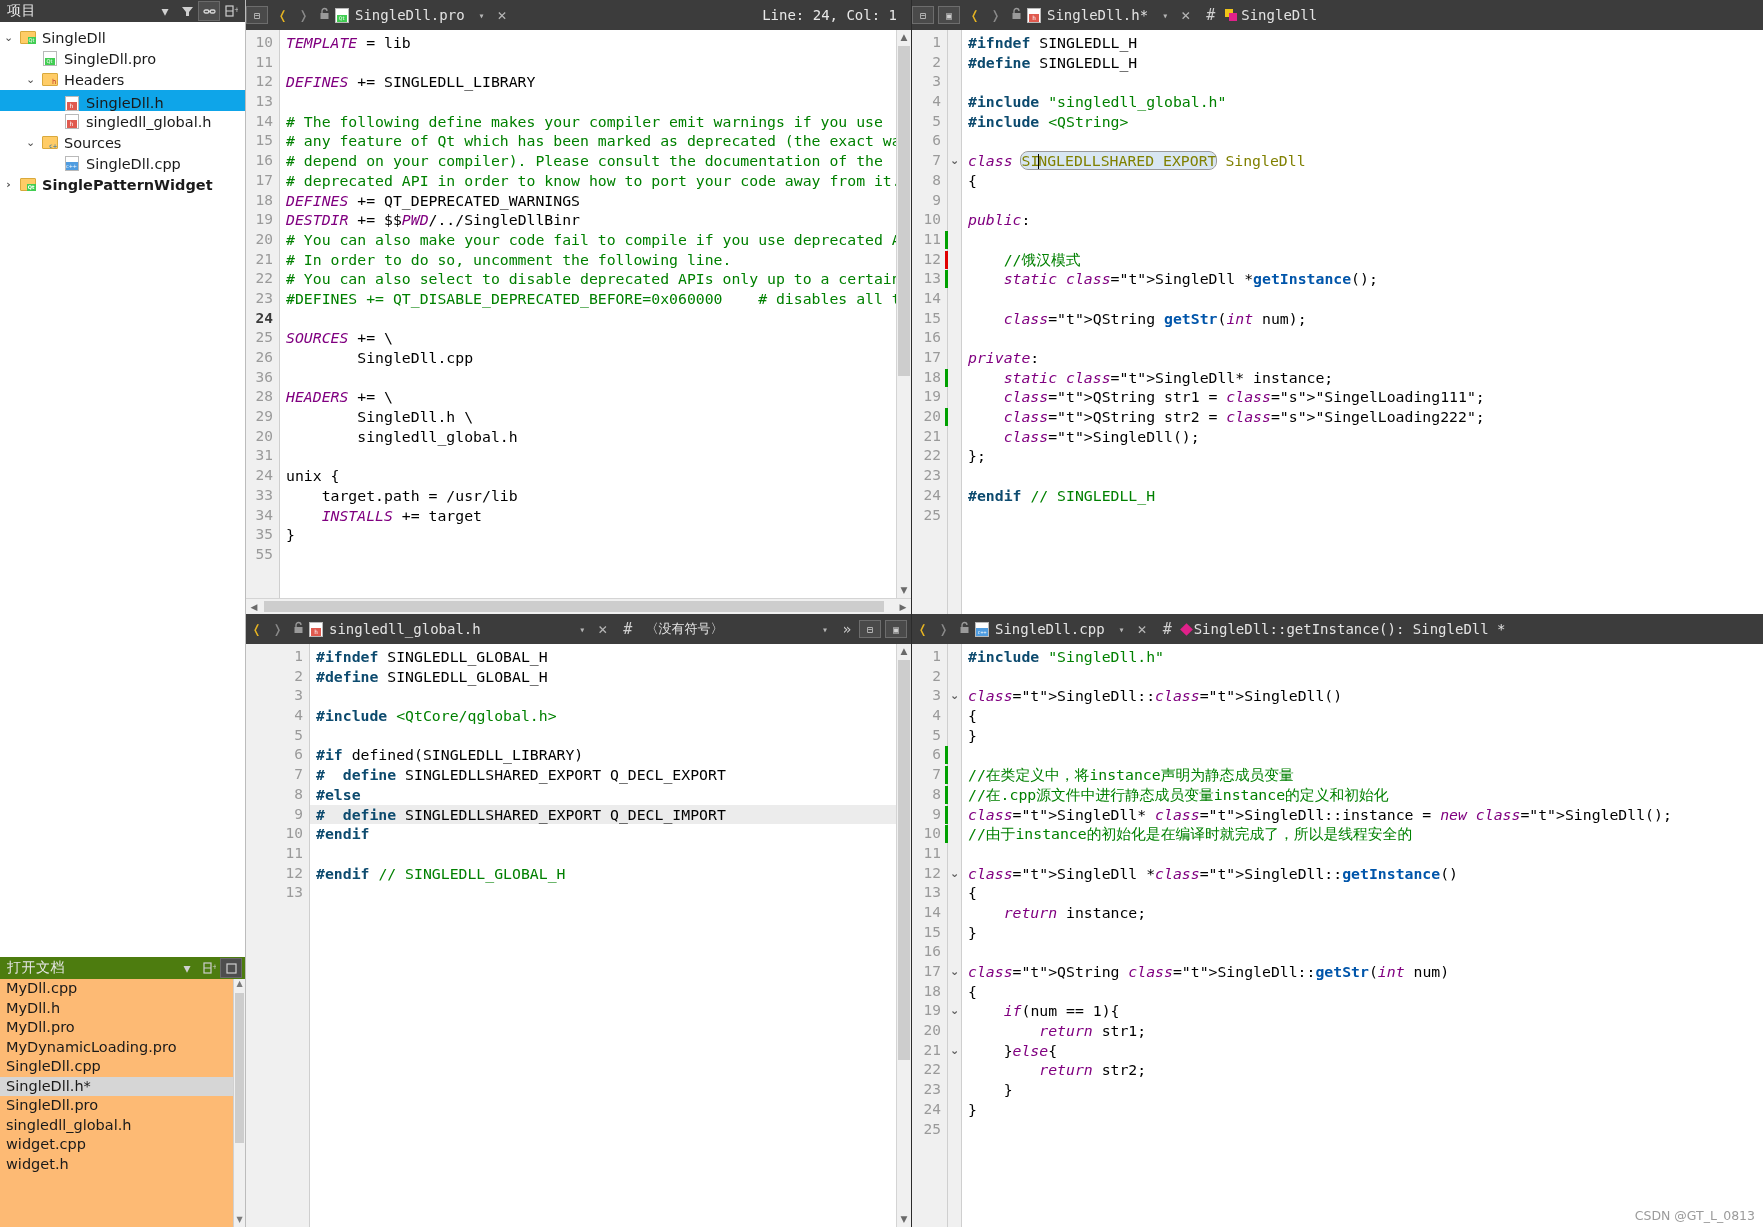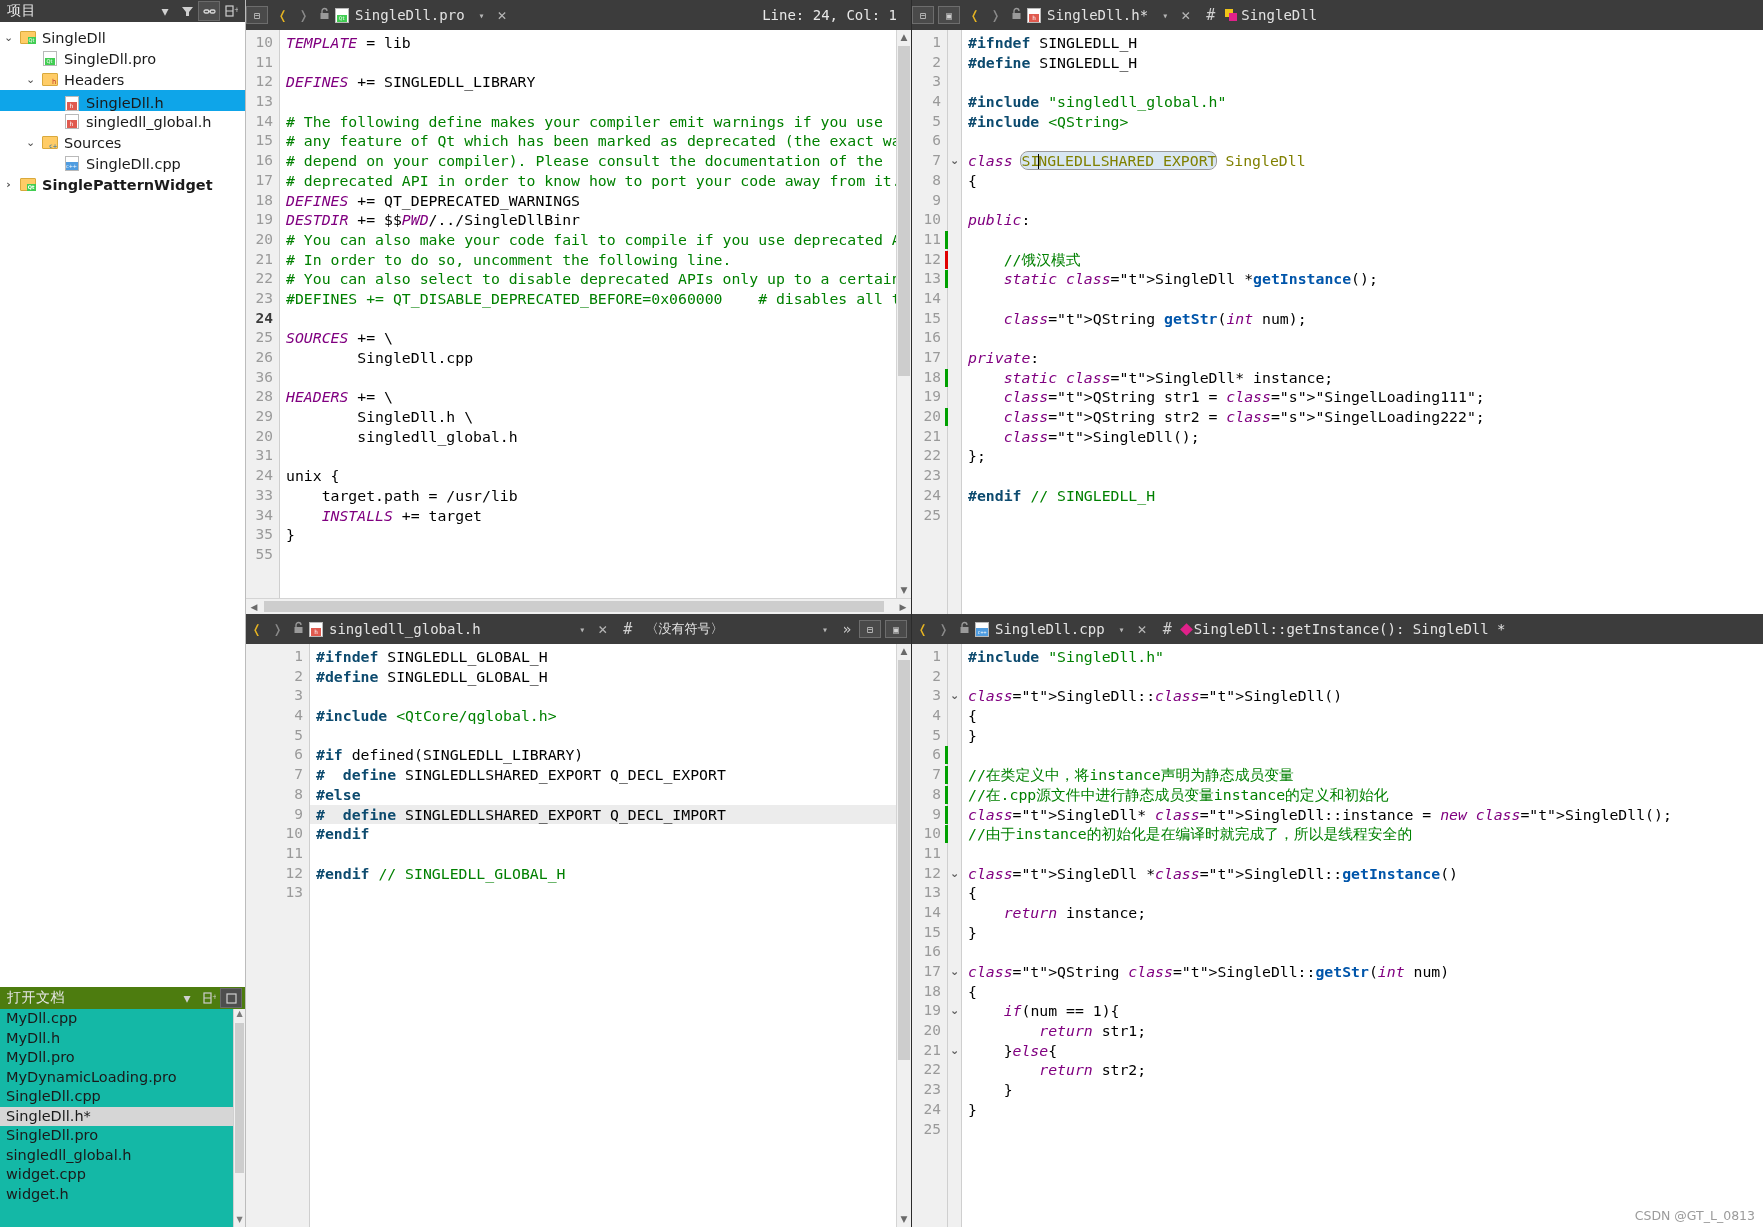--- a/index.html
+++ b/index.html
@@ -25,21 +25,21 @@
   .panel-head .hbtn.boxed { background: #4d4d4d; border: 1px solid #6a6a6a; }
 
   .tree { flex: 1; overflow: hidden; padding-top: 5px; background: #fff; position: relative; }
   .trow { height: 21px; display: flex; align-items: center; font-size: 14.5px; color: #1a1a1a; padding-right: 4px; white-space: nowrap; }
   .trow.sel { background: #0ea5e9; align-items: flex-end; }
   .trow .arrow { width: 17px; text-align: center; color: #4c4c4c; font-size: 11px; flex: none; }
   .trow .fico { width: 21px; display: inline-flex; justify-content: center; align-items: center; flex: none; }
   .trow.bold { font-weight: bold; }
 
   .opendocs-head { background: #4d7c0f; }
-  .opendocs { flex: none; height: 218px; background: #14b8a6; overflow: hidden; position: relative; display: flex; }
+  .opendocs { flex: none; height: 248px; background: #fdba74; overflow: hidden; position: relative; display: flex; }
   .odlist { flex: 1; }
   .odrow { height: 19.5px; line-height: 19.5px; font-size: 14.5px; color: #1a1a1a; padding-left: 6px; white-space: nowrap; }
   .odrow.sel { background: #d6d6d6; }
   .odscroll { width: 12px; background: #f0f0f0; border-left: 1px solid #d0d0d0; position: relative; }
   .odscroll .thumb { position: absolute; left: 1px; right: 1px; top: 2px; height: 140px; background: #cdcdcd; }
   .odscroll .ar { position: absolute; left: 0; right: 0; height: 12px; color: #7a7a7a; font-size: 8px; text-align: center; }
 
   
   .main { flex: 1; display: flex; flex-direction: column; min-width: 0; }
   .rowtop { flex: none; height: 614px; display: flex; min-width: 0; }

